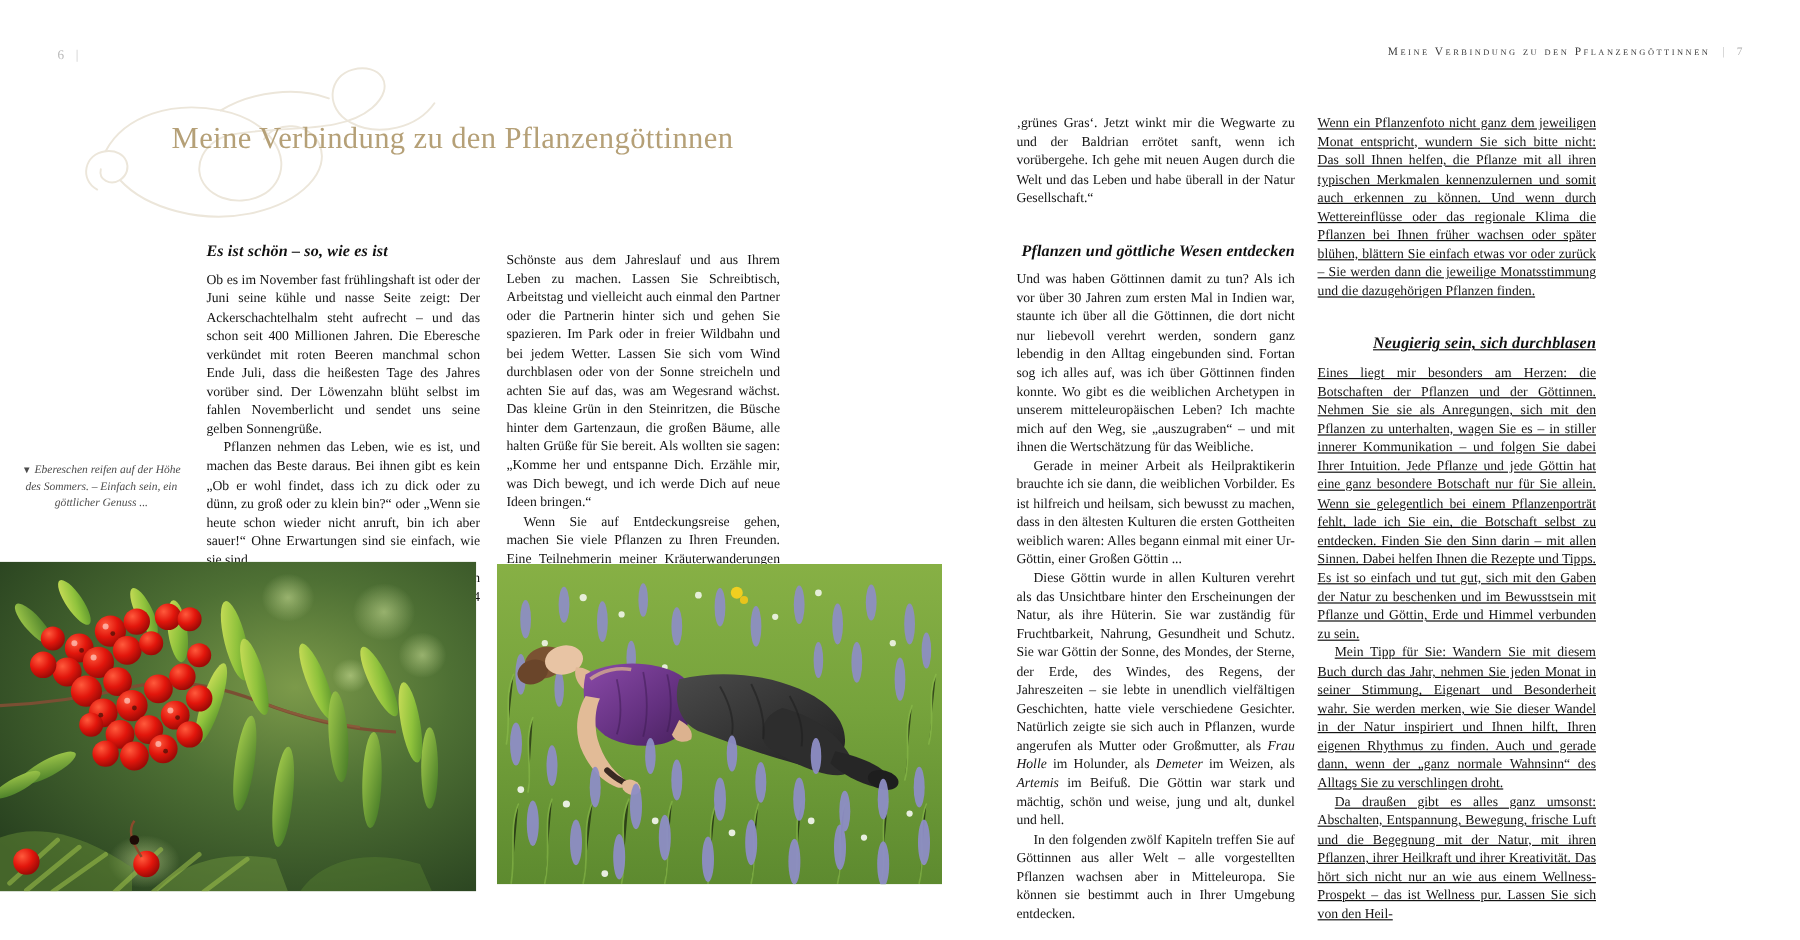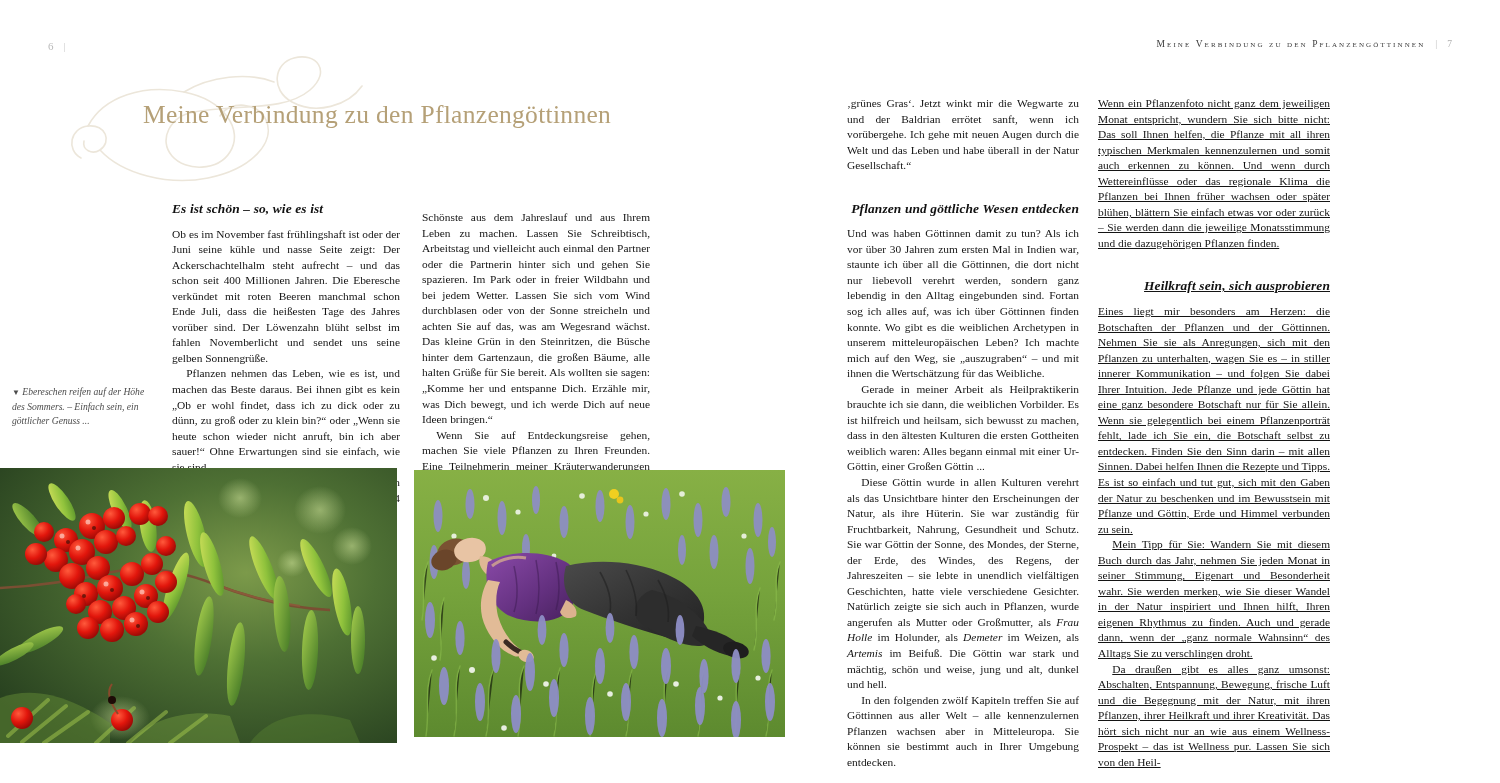--- a/index.html
+++ b/index.html
@@ -109,21 +109,21 @@
   .col2 { left: 422px;  top: 182px; width: 228px; margin-top: 28px; }
   .col3 { left: 847px;  top: 96px;  width: 232px; }
   .col4 { left: 1098px; top: 96px;  width: 232px; text-decoration: underline; }
 
   
   .caption {
     position: absolute;
     left: 12px;
     top: 385px;
     width: 145px;
-    text-align: left;
+    text-align: center;
     font-style: italic;
     font-size: 9.6px;
     line-height: 14.2px;
     color: #4c4c4c;
     font-family: "Liberation Serif", serif;
   }
   .caption .arrow { font-style: normal; font-size: 8px; }
 
   
   .photo {
@@ -182,26 +182,26 @@
     <p>Schönste aus dem Jahreslauf und aus Ihrem Leben zu machen. Lassen Sie Schreibtisch, Arbeitstag und vielleicht auch einmal den Partner oder die Partnerin hinter sich und gehen Sie spazieren. Im Park oder in freier Wildbahn und bei jedem Wetter. Lassen Sie sich vom Wind durchblasen oder von der Sonne streicheln und achten Sie auf das, was am Wegesrand wächst. Das kleine Grün in den Steinritzen, die Büsche hinter dem Gartenzaun, die großen Bäume, alle halten Grüße für Sie bereit. Als wollten sie sagen: „Komme her und entspanne Dich. Erzähle mir, was Dich bewegt, und ich werde Dich auf neue Ideen bringen.“</p>
     <p class="indent">Wenn Sie auf Entdeckungsreise gehen, machen Sie viele Pflanzen zu Ihren Freunden. Eine Teilnehmerin meiner Kräuterwanderungen beschreibt das so: „Seit ich mit Dir auf die Kräuterwanderungen gehe, wächst am Wegesrand nicht mehr nur</p>
   </div>
 
   <div class="col col3">
     <p>‚grünes Gras‘. Jetzt winkt mir die Wegwarte zu und der Baldrian errötet sanft, wenn ich vorübergehe. Ich gehe mit neuen Augen durch die Welt und das Leben und habe überall in der Natur Gesellschaft.“</p>
     <div class="subhead gap-top">Pflanzen und göttliche Wesen entdecken</div>
     <p>Und was haben Göttinnen damit zu tun? Als ich vor über 30 Jahren zum ersten Mal in Indien war, staunte ich über all die Göttinnen, die dort nicht nur liebevoll verehrt werden, sondern ganz lebendig in den Alltag eingebunden sind. Fortan sog ich alles auf, was ich über Göttinnen finden konnte. Wo gibt es die weiblichen Archetypen in unserem mitteleuropäischen Leben? Ich machte mich auf den Weg, sie „auszugraben“ – und mit ihnen die Wertschätzung für das Weibliche.</p>
     <p class="indent">Gerade in meiner Arbeit als Heilpraktikerin brauchte ich sie dann, die weiblichen Vorbilder. Es ist hilfreich und heilsam, sich bewusst zu machen, dass in den ältesten Kulturen die ersten Gottheiten weiblich waren: Alles begann einmal mit einer Ur-Göttin, einer Großen Göttin ...</p>
     <p class="indent"><span>Diese Göttin wurde in allen Kulturen verehrt als das Unsichtbare hinter den Erscheinungen der Natur, als ihre Hüterin. Sie war zuständig für Fruchtbarkeit, Nahrung, Gesundheit und Schutz. Sie war Göttin der Sonne, des Mondes, der Sterne, der Erde, des Windes, des Regens, der Jahreszeiten – sie lebte in unendlich vielfältigen Geschichten, hatte viele verschiedene Gesichter. Natürlich zeigte sie sich auch in Pflanzen, wurde angerufen als Mutter oder Großmutter, als </span><em>Frau Holle</em><span> im Holunder, als </span><em>Demeter</em><span> im Weizen, als </span><em>Artemis</em><span> im Beifuß. Die Göttin war stark und mächtig, schön und weise, jung und alt, dunkel und hell.</span></p>
-    <p class="indent">In den folgenden zwölf Kapiteln treffen Sie auf Göttinnen aus aller Welt – alle kennenzulernen Pflanzen wachsen aber in Mitteleuropa. Sie können sie bestimmt auch in Ihrer Umgebung entdecken.</p>
+    <p class="indent">In den folgenden zwölf Kapiteln treffen Sie auf Göttinnen aus aller Welt – alle vorgestellten Pflanzen wachsen aber in Mitteleuropa. Sie können sie bestimmt auch in Ihrer Umgebung entdecken.</p>
   </div>
 
   <div class="col col4">
     <p>Wenn ein Pflanzenfoto nicht ganz dem jeweiligen Monat entspricht, wundern Sie sich bitte nicht: Das soll Ihnen helfen, die Pflanze mit all ihren typischen Merkmalen kennenzulernen und somit auch erkennen zu können. Und wenn durch Wettereinflüsse oder das regionale Klima die Pflanzen bei Ihnen früher wachsen oder später blühen, blättern Sie einfach etwas vor oder zurück – Sie werden dann die jeweilige Monatsstimmung und die dazugehörigen Pflanzen finden.</p>
-    <div class="subhead gap-top">Heilkraft sein, sich ausprobieren</div>
+    <div class="subhead gap-top">Neugierig sein, sich durchblasen</div>
     <p>Eines liegt mir besonders am Herzen: die Botschaften der Pflanzen und der Göttinnen. Nehmen Sie sie als Anregungen, sich mit den Pflanzen zu unterhalten, wagen Sie es – in stiller innerer Kommunikation – und folgen Sie dabei Ihrer Intuition. Jede Pflanze und jede Göttin hat eine ganz besondere Botschaft nur für Sie allein. Wenn sie gelegentlich bei einem Pflanzenporträt fehlt, lade ich Sie ein, die Botschaft selbst zu entdecken. Finden Sie den Sinn darin – mit allen Sinnen. Dabei helfen Ihnen die Rezepte und Tipps. Es ist so einfach und tut gut, sich mit den Gaben der Natur zu beschenken und im Bewusstsein mit Pflanze und Göttin, Erde und Himmel verbunden zu sein.</p>
     <p class="indent">Mein Tipp für Sie: Wandern Sie mit diesem Buch durch das Jahr, nehmen Sie jeden Monat in seiner Stimmung, Eigenart und Besonderheit wahr. Sie werden merken, wie Sie dieser Wandel in der Natur inspiriert und Ihnen hilft, Ihren eigenen Rhythmus zu finden. Auch und gerade dann, wenn der „ganz normale Wahnsinn“ des Alltags Sie zu verschlingen droht.</p>
     <p class="indent">Da draußen gibt es alles ganz umsonst: Abschalten, Entspannung, Bewegung, frische Luft und die Begegnung mit der Natur, mit ihren Pflanzen, ihrer Heilkraft und ihrer Kreativität. Das hört sich nicht nur an wie aus einem Wellness-Prospekt – das ist Wellness pur. Lassen Sie sich von den Heil-</p>
   </div>
 
   <div class="caption">
     <span class="arrow">▼</span>
     <span>Ebereschen reifen auf der Höhe des Sommers. – Einfach sein, ein göttlicher Genuss ...</span>
   </div>
 

